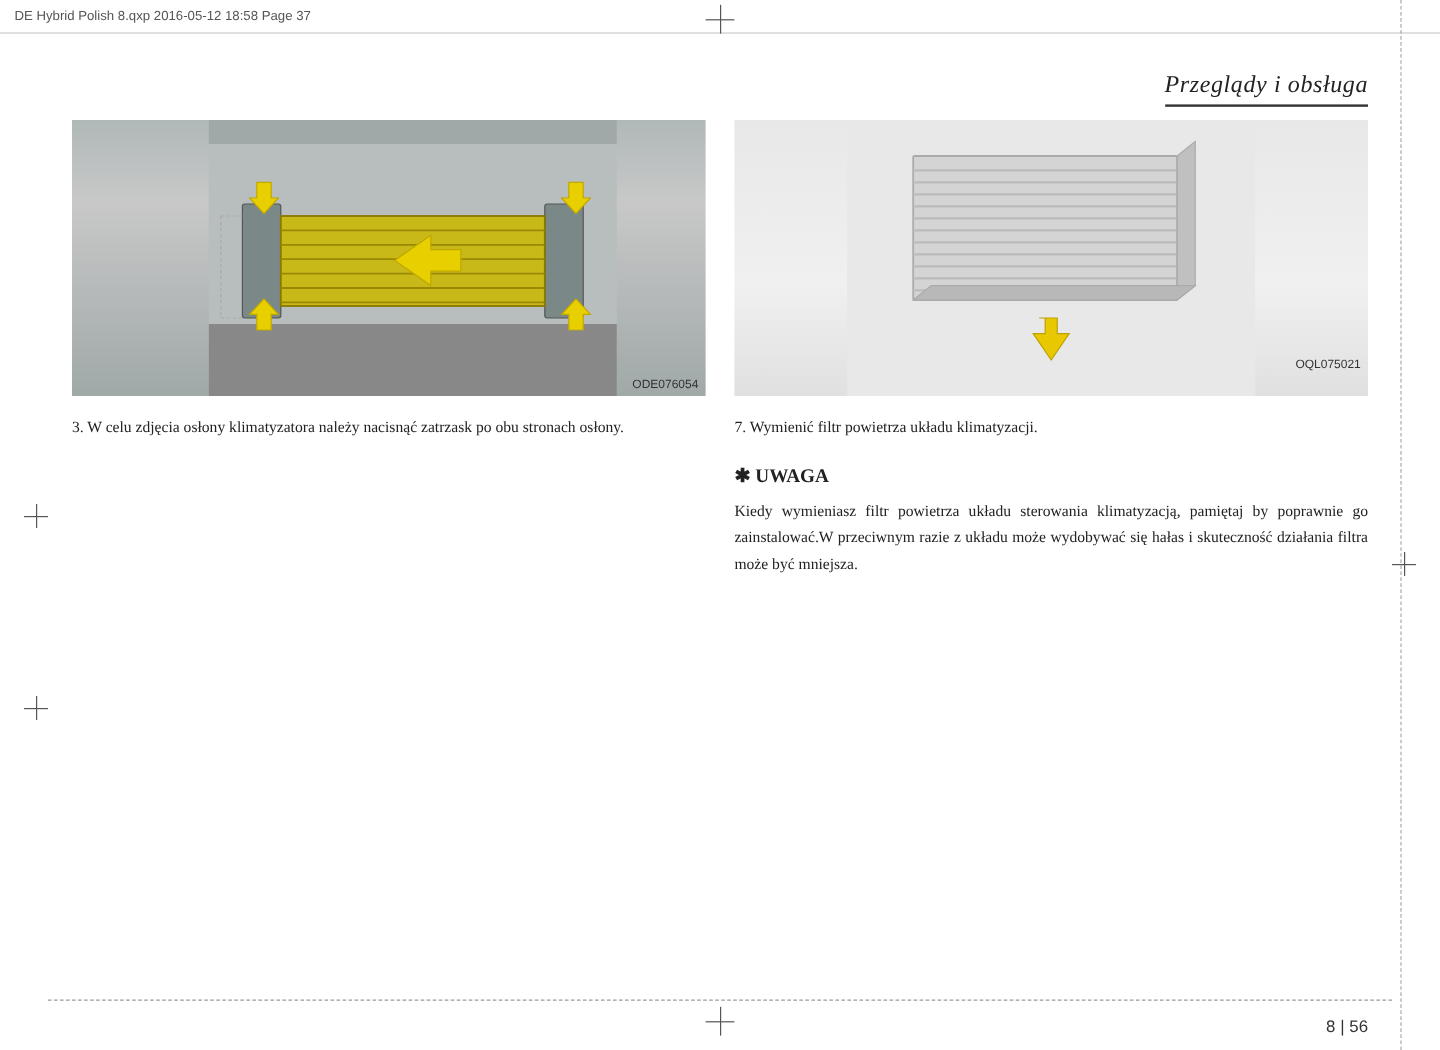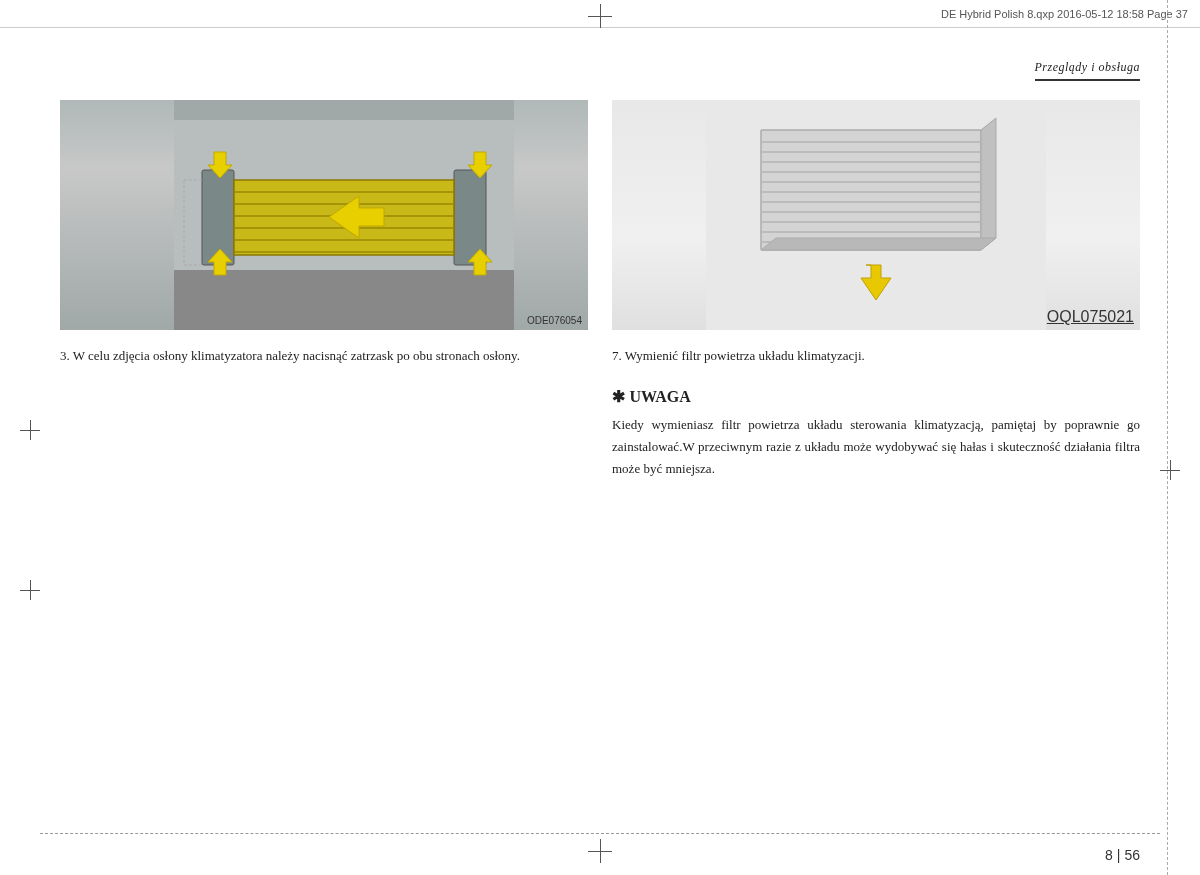--- a/index.html
+++ b/index.html
@@ -17,21 +17,20 @@
       position: absolute;
       top: 0;
       left: 0;
       right: 0;
       height: 28px;
       background: #fff;
       border-bottom: 1px solid #ccc;
       display: flex;
       align-items: center;
       padding: 0 12px;
-      justify-content: flex-end;
     }
     .header-text {
       font-size: 11px;
       color: #555;
       font-family: Arial, sans-serif;
     }
 
     
     .crosshair-top {
       position: absolute;
@@ -58,21 +57,21 @@
     }
 
     
     .page-title-area {
       position: absolute;
       top: 60px;
       right: 60px;
       text-align: right;
     }
     .page-title {
-      font-size: 12px;
+      font-size: 20px;
       font-style: italic;
       color: #222;
       letter-spacing: 0.5px;
     }
     .title-underline {
       margin-top: 4px;
       height: 2px;
       background: #333;
       width: 100%;
     }
@@ -378,21 +377,21 @@
           <line x1="55" y1="122" x2="275" y2="122" stroke="#bbb" stroke-width="2"></line>
           <line x1="55" y1="132" x2="275" y2="132" stroke="#bbb" stroke-width="2"></line>
           <line x1="55" y1="142" x2="275" y2="142" stroke="#bbb" stroke-width="2"></line>
 
           <polygon points="275,30 290,18 290,138 275,150" fill="#c0c0c0" stroke="#aaa" stroke-width="1"></polygon>
 
           <polygon points="55,150 275,150 290,138 70,138" fill="#b8b8b8" stroke="#aaa" stroke-width="1"></polygon>
 
           <polygon points="160,165 175,165 175,178 185,178 170,200 155,178 165,178 165,165" fill="#e8c800" stroke="#c0a000" stroke-width="1"></polygon>
         </svg>
-        <span class="image-code" style="position:absolute;bottom:4px;right:6px;font-size:16px;color:#333;font-family:Arial,sans-serif;z-index:10;text-decoration:underline;">OQL075021</span>
+        <span class="image-code" style="position:absolute;bottom:20px;right:6px;font-size:10px;color:#333;font-family:Arial,sans-serif;z-index:10;">OQL075021</span>
       </div>
     </div>
   </div>
 
   <div class="text-row">
 
     <div class="left-text">
       <p class="step-text">3. W celu zdjęcia osłony klimatyzatora należy nacisnąć zatrzask po obu stronach osłony.</p>
     </div>
 

